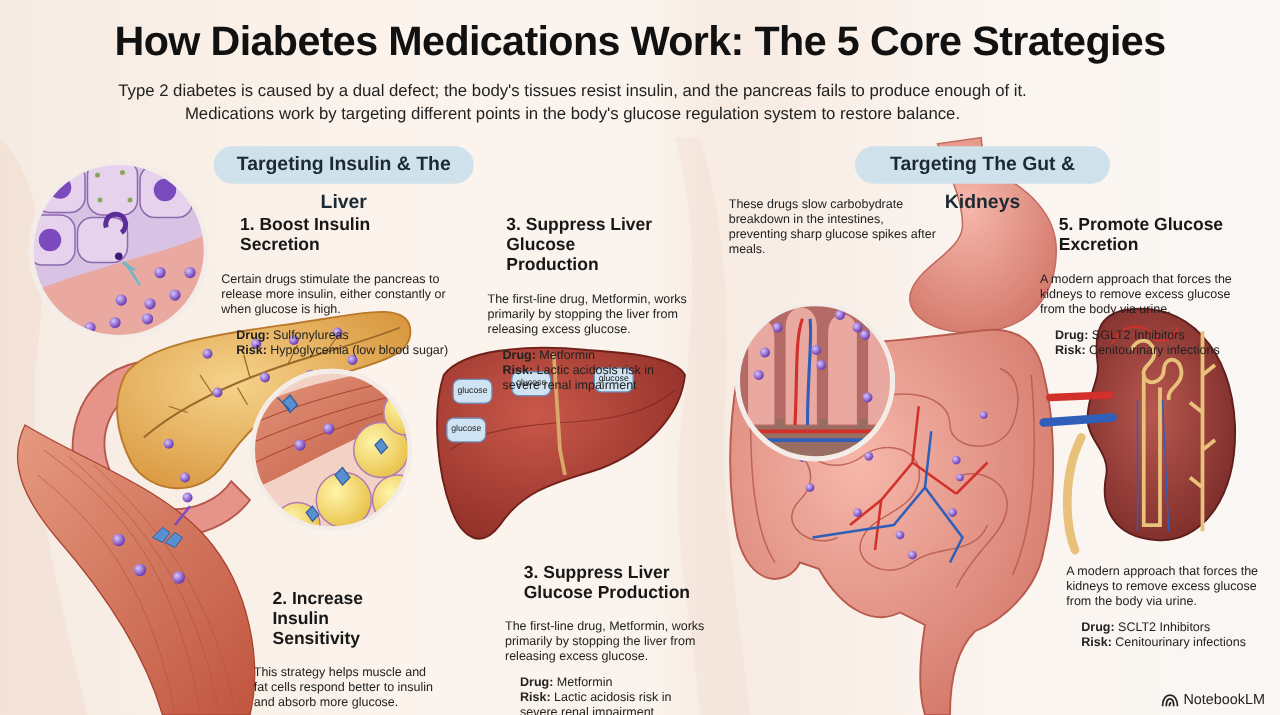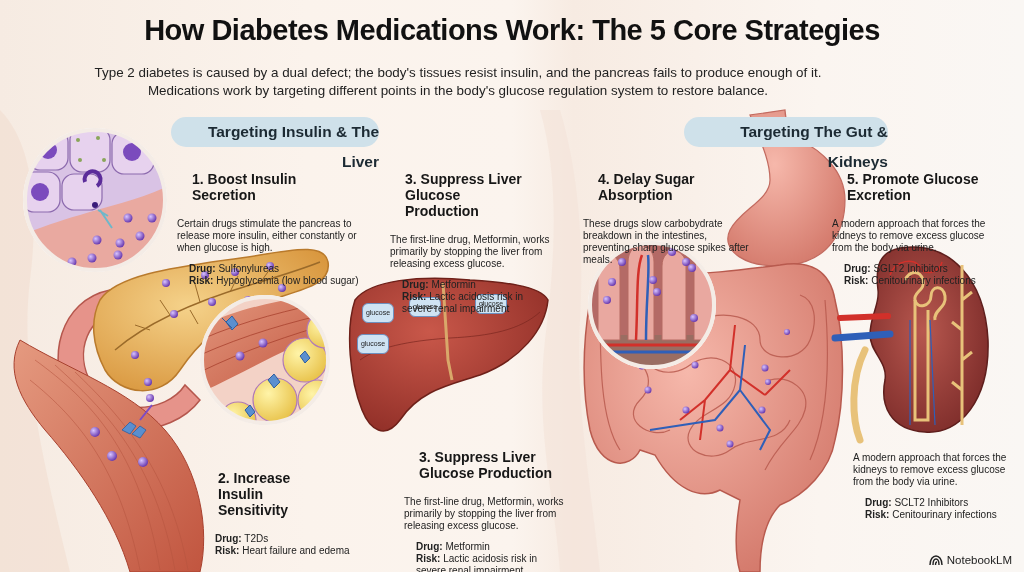--- a/index.html
+++ b/index.html
@@ -4,29 +4,29 @@
 <style>
   html, body { margin:0; padding:0; }
   body {
     width:1024px; height:572px; overflow:hidden; position:relative;
     font-family:"Liberation Sans", sans-serif; color:#1a1a1a;
     background: linear-gradient(90deg, #f6ebe2 0%, #fbf3ec 30%, #fbf4ee 50%, #f7ebe2 56%, #fbf5f0 80%, #faf7f4 100%);
   }
   .abs { position:absolute; }
   .title {
     left:0; top:14px; width:1024px; text-align:center;
-    font-size:29px; font-weight:bold; letter-spacing:-0.5px; color:#111;
+    font-size:33px; font-weight:bold; letter-spacing:-0.5px; color:#111;
   }
   .subtitle {
     left:0; top:64px; width:916px; text-align:center;
     font-size:13.4px; line-height:18px; color:#222;
   }
   .pill {
     background:#cfe1ea; border-radius:18px; height:30px; line-height:30px;
-    font-size:15.5px; font-weight:bold; color:#1c2a33; text-align:right;
+    font-size:15.5px; font-weight:bold; color:#1c2a33; text-align:center;
   }
   .card h3 { margin:15px; font-size:14px; line-height:16px; font-weight:bold; color:#171717; }
   .card p { margin:2px 0 0 0; font-size:10px; line-height:12px; color:#222; }
   .card .meta { margin-top:9px; font-size:10px; line-height:12px; color:#222;margin-left:12px; }
   .card .meta b { font-weight:bold; }
   .logo { right:12px; bottom:6px; font-size:11.5px; color:#222; display:flex; align-items:center; gap:4px;margin-top:43px; }
   svg.art { position:absolute; left:0; top:0; }
 </style>
 </head>
 <body>
@@ -291,37 +291,37 @@
   <h3><span>3. Suppress Liver</span><br><span>Glucose Production</span></h3>
   <p>The first-line drug, Metformin, works primarily by stopping the liver from releasing excess glucose.</p>
   <div class="meta">
     <div><b>Drug:</b> <span>Metformin</span></div>
     <div><b>Risk:</b> <span>Lactic acidosis risk in severe renal impairment</span></div>
   </div>
 </div>
 
 <div class="abs card" style="left:203px;top:455px;width:150px;">
   <h3><span>2. Increase Insulin</span><br><span>Sensitivity</span></h3>
+  <p>This strategy helps muscle and fat cells respond better to insulin and absorb more glucose.</p>
   <div class="meta">
     <div><b>Drug:</b> <span>T2Ds</span></div>
     <div><b>Risk:</b> <span>Heart failure and edema</span></div>
   </div>
 </div>
 
 <div class="abs card" style="left:404px;top:434px;width:165px;">
   <h3><span>3. Suppress Liver</span><br><span>Glucose Production</span></h3>
   <p>The first-line drug, Metformin, works primarily by stopping the liver from releasing excess glucose.</p>
   <div class="meta">
     <div><b>Drug:</b> <span>Metformin</span></div>
     <div><b>Risk:</b> <span>Lactic acidosis risk in severe renal impairment</span></div>
   </div>
 </div>
 
 <div class="abs card" style="left:583px;top:156px;width:170px;">
-  <h3>4. Delay Sugar Absorption</h3>
   <p>These drugs slow carbobydrate breakdown in the intestines, preventing sharp glucose spikes after meals.</p>
 </div>
 
 <div class="abs card" style="left:832px;top:156px;width:185px;">
   <h3>5. Promote Glucose Excretion</h3>
   <p style="width:155px;">A modern approach that forces the kidneys to remove excess glucose from the body via urine.</p>
   <div class="meta">
     <div><b>Drug:</b> <span>SGLT2 Inhibitors</span></div>
     <div><b>Risk:</b> <span>Cenitourinary infections</span></div>
   </div>

